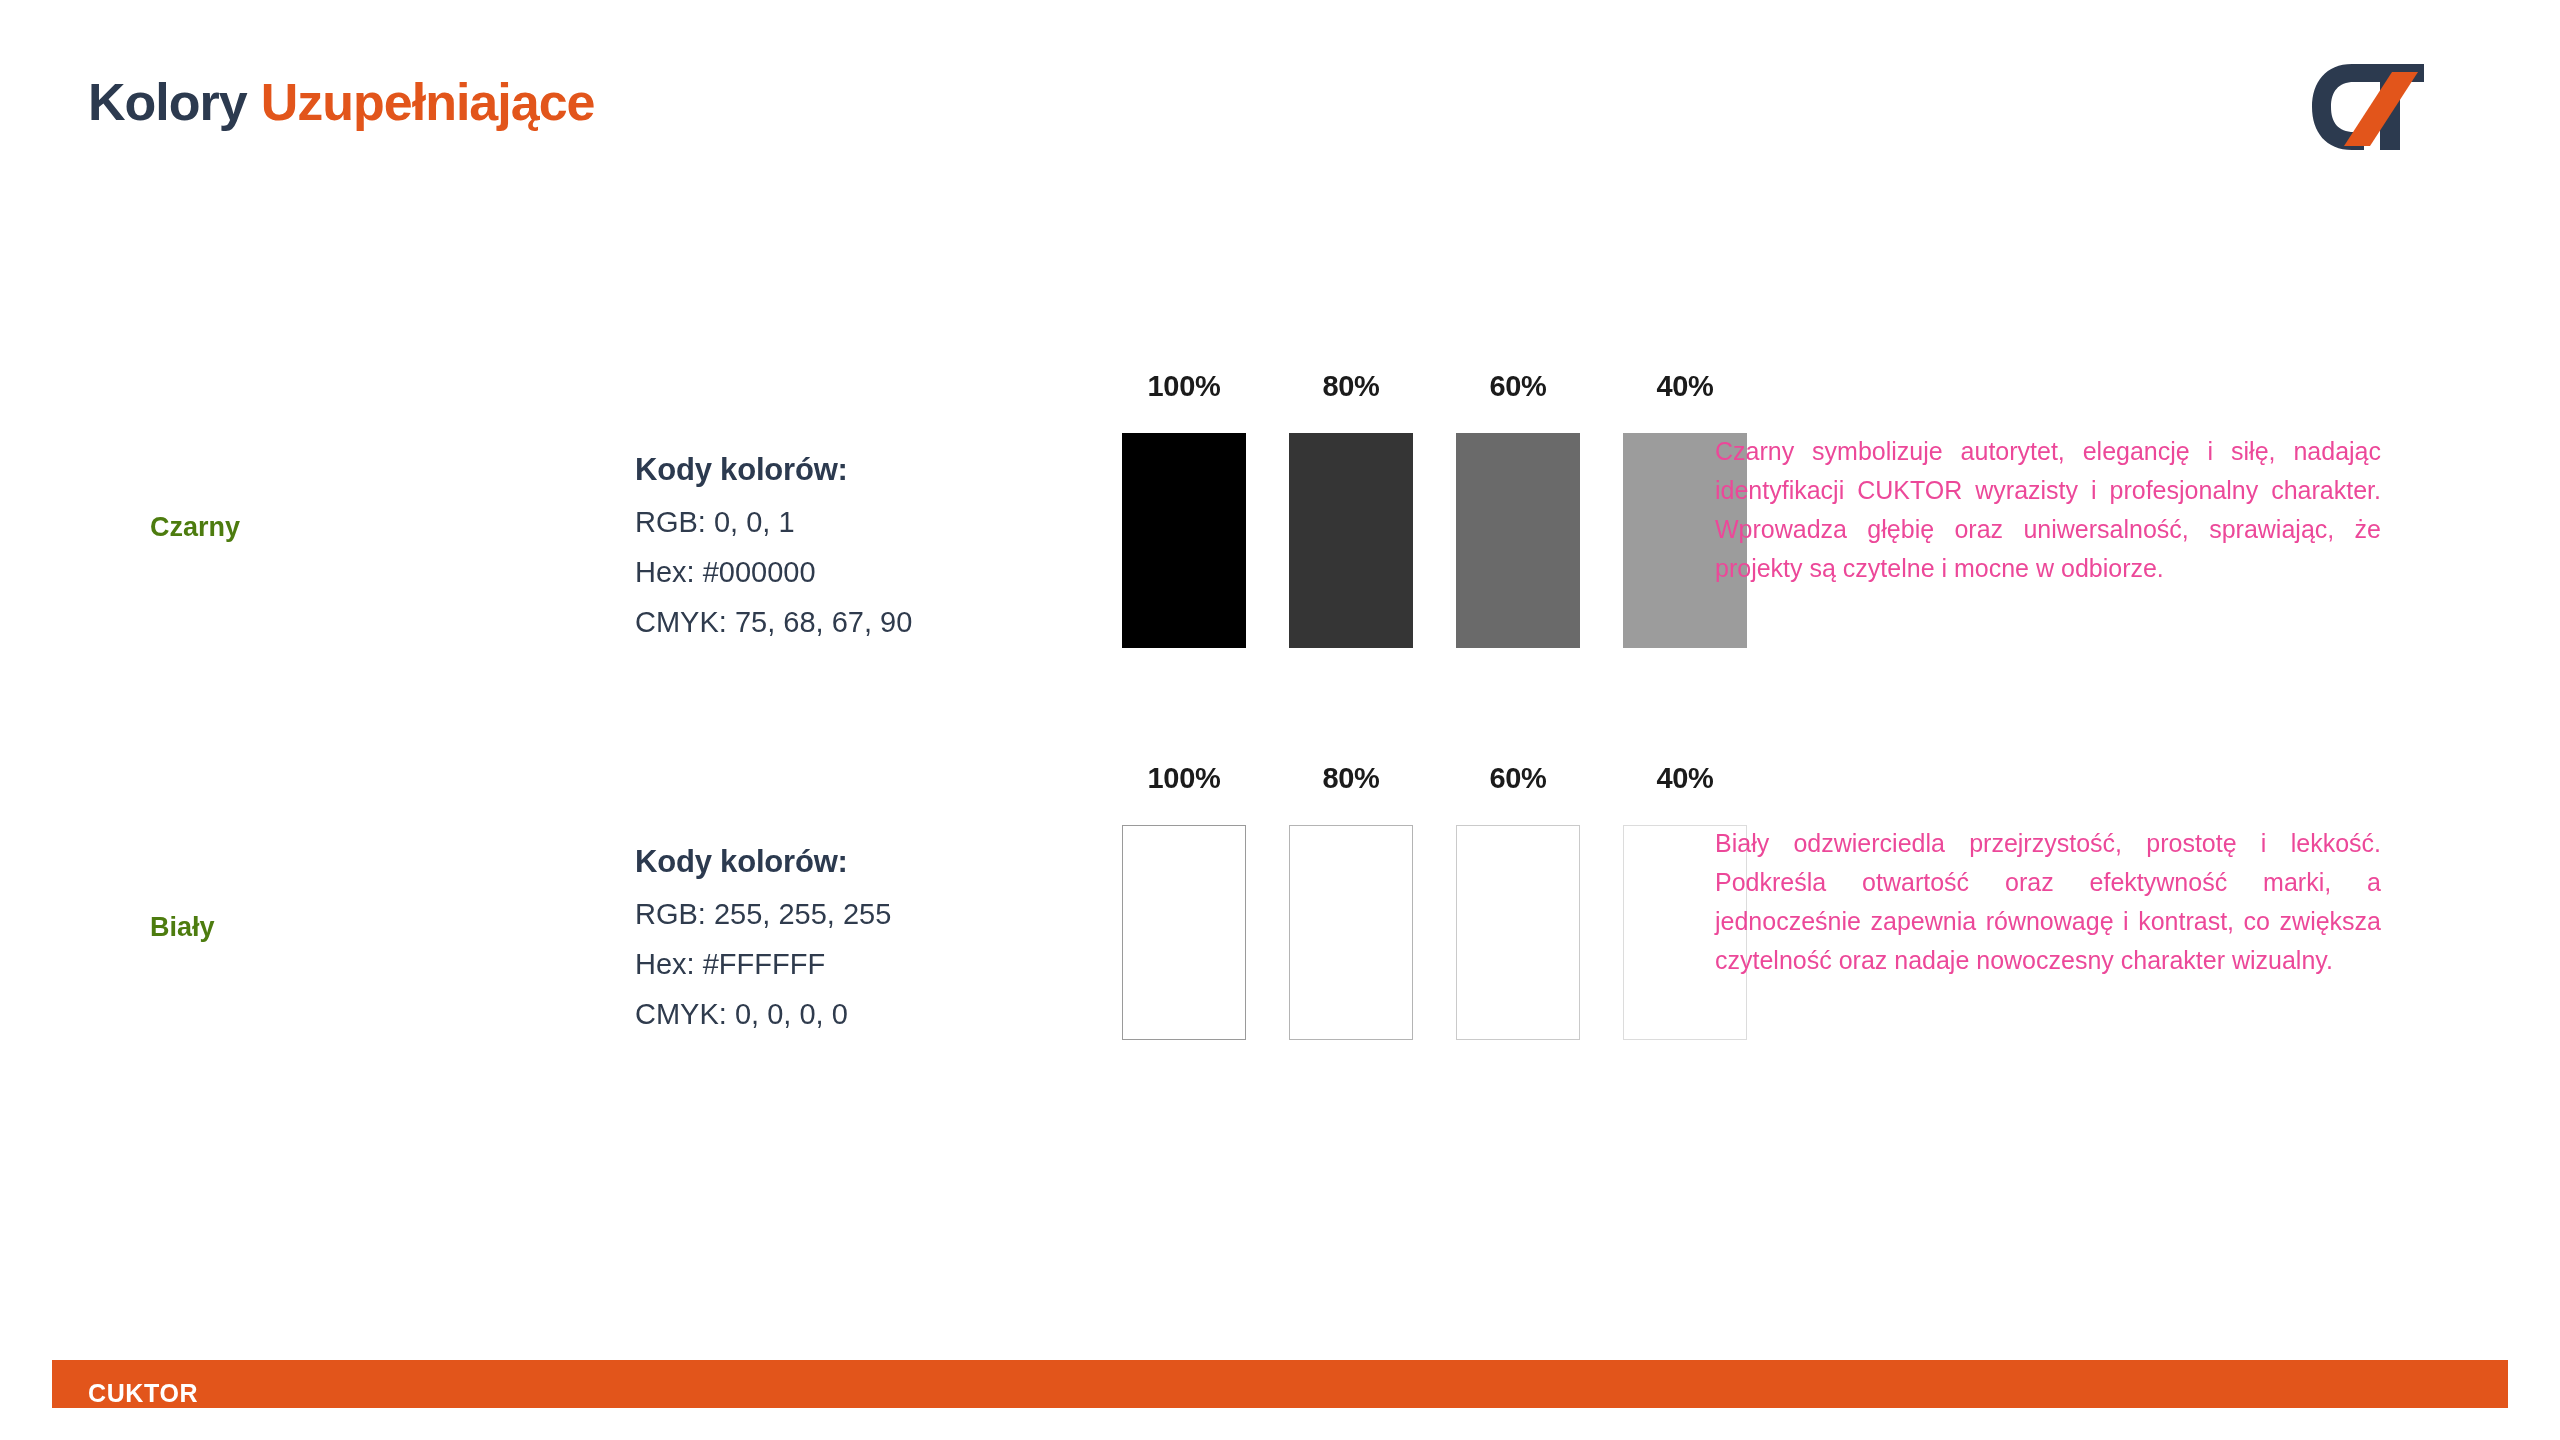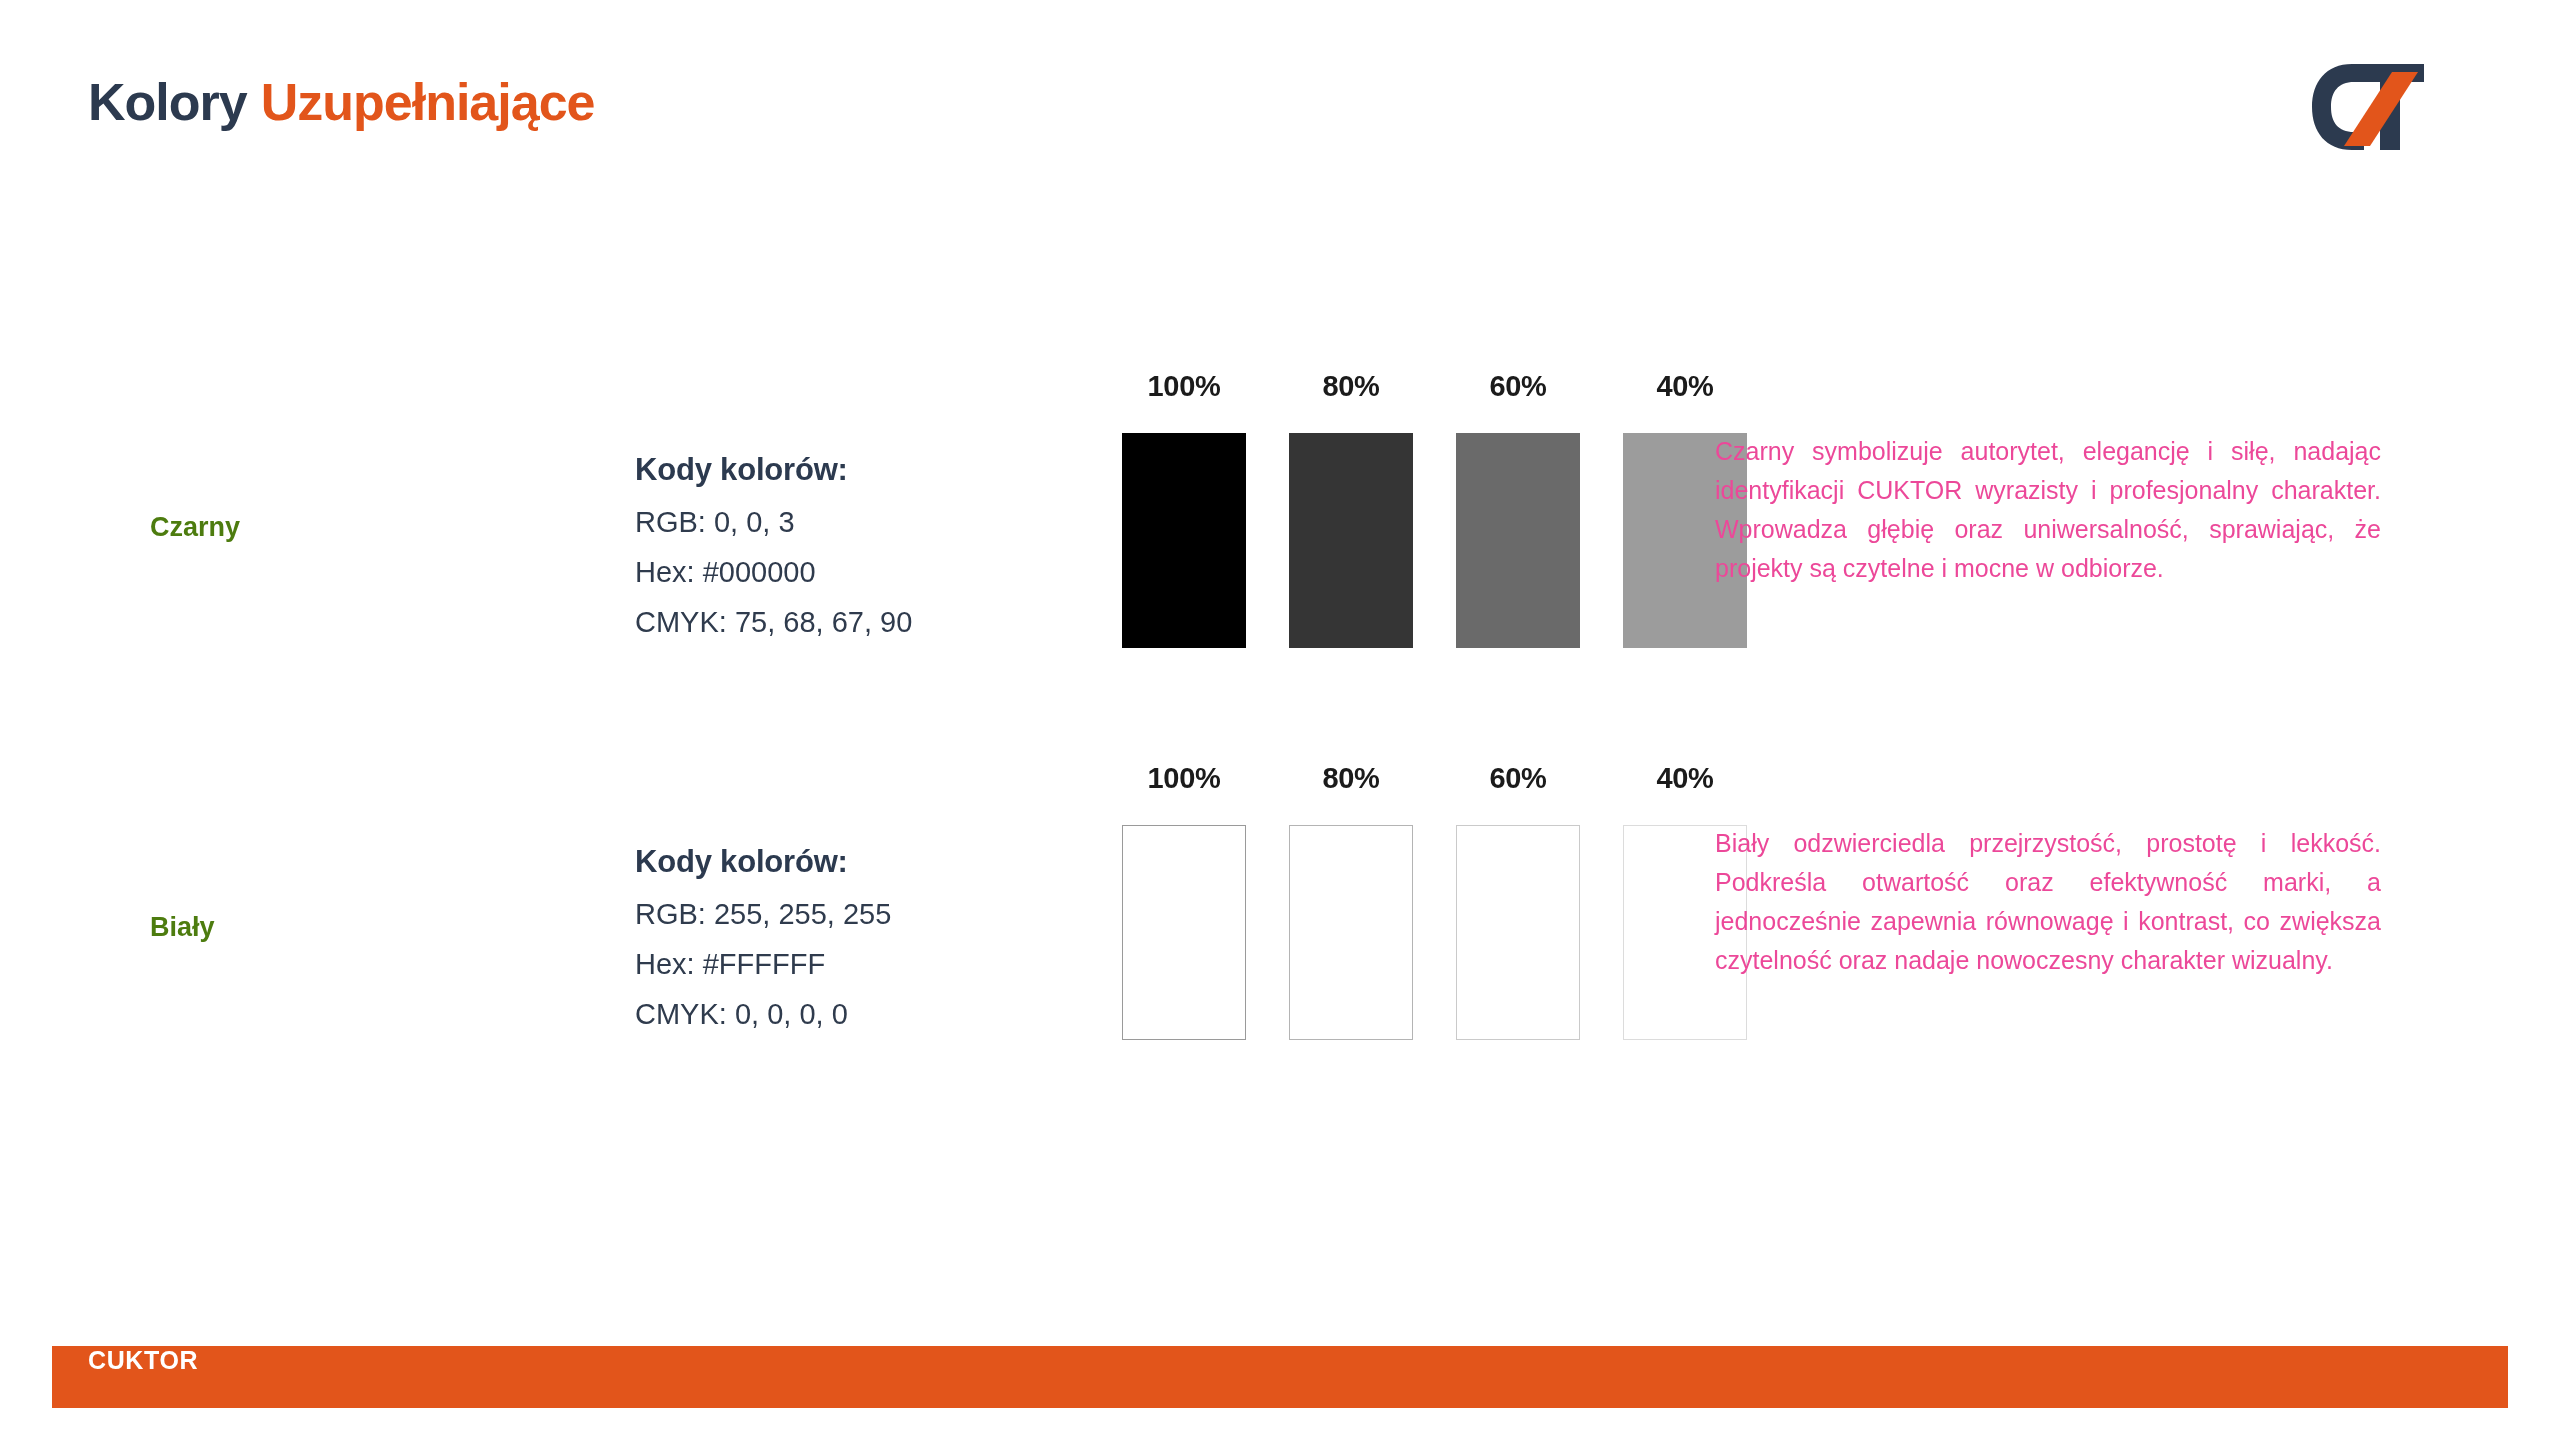--- a/index.html
+++ b/index.html
@@ -115,24 +115,24 @@
     text-align: justify;
     text-justify: inter-word;
   }
 
   
   .footer {
     position: absolute;
     left: 52px;
     bottom: 32px;
     width: 2456px;
-    height: 62px;
+    height: 48px;
     background: #e2551b;
     display: flex;
-    align-items: flex-start;
+    align-items: flex-end;
   }
   .footer-label {
     color: #ffffff;
     font-size: 25px;
     font-weight: bold;
     letter-spacing: 0.6px;
     padding-left: 36px;
   }
 </style>
 </head>
@@ -150,21 +150,21 @@
       <path d="M50 6 L116 6 L116 24 L92 24 L92 92 L72 92 L72 24 L50 24 Z" fill="#2c3a4f"></path>
       <path d="M84 14 L110 14 L62 88 L36 88 Z" fill="#e2551b"></path>
     </svg>
   </div>
 
   <div class="row row-black">
     <div class="row-label">Czarny</div>
 
     <div class="codes">
       <div class="codes-title">Kody kolorów:</div>
-      <div class="code-line">RGB: 0, 0, 3</div>
+      <div class="code-line">RGB: 0, 0, 1</div>
       <div class="code-line">Hex: #000000</div>
       <div class="code-line">CMYK: 75, 68, 67, 90</div>
     </div>
 
     <div class="swatches">
       <div class="swatch-col">
         <div class="swatch-pct">100%</div>
         <div class="swatch-box" style="background:#000000"></div>
       </div>
       <div class="swatch-col">

